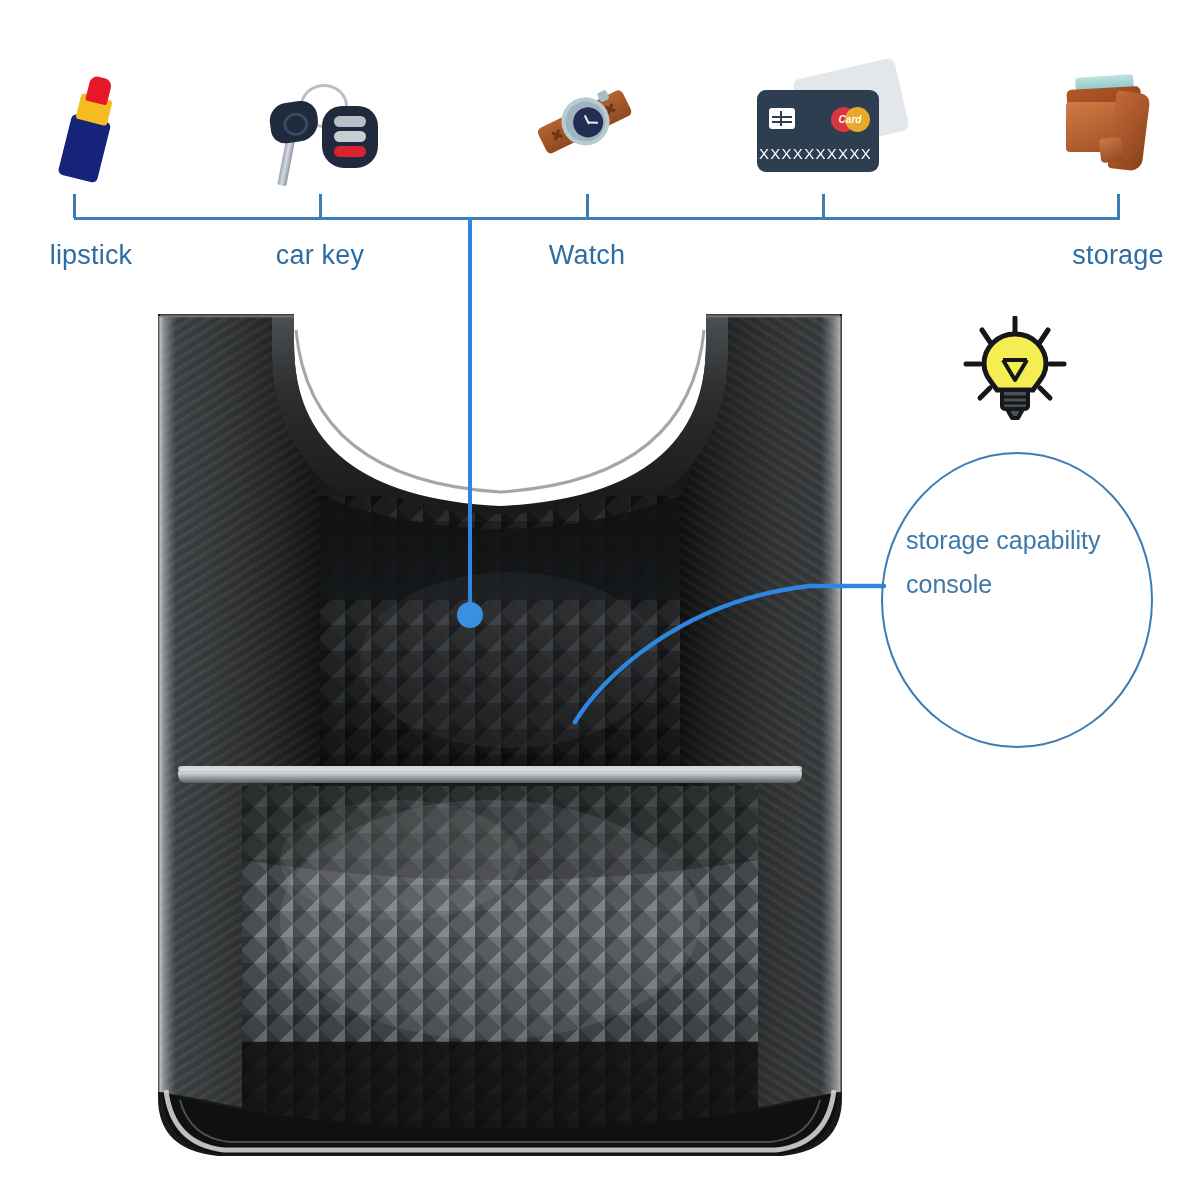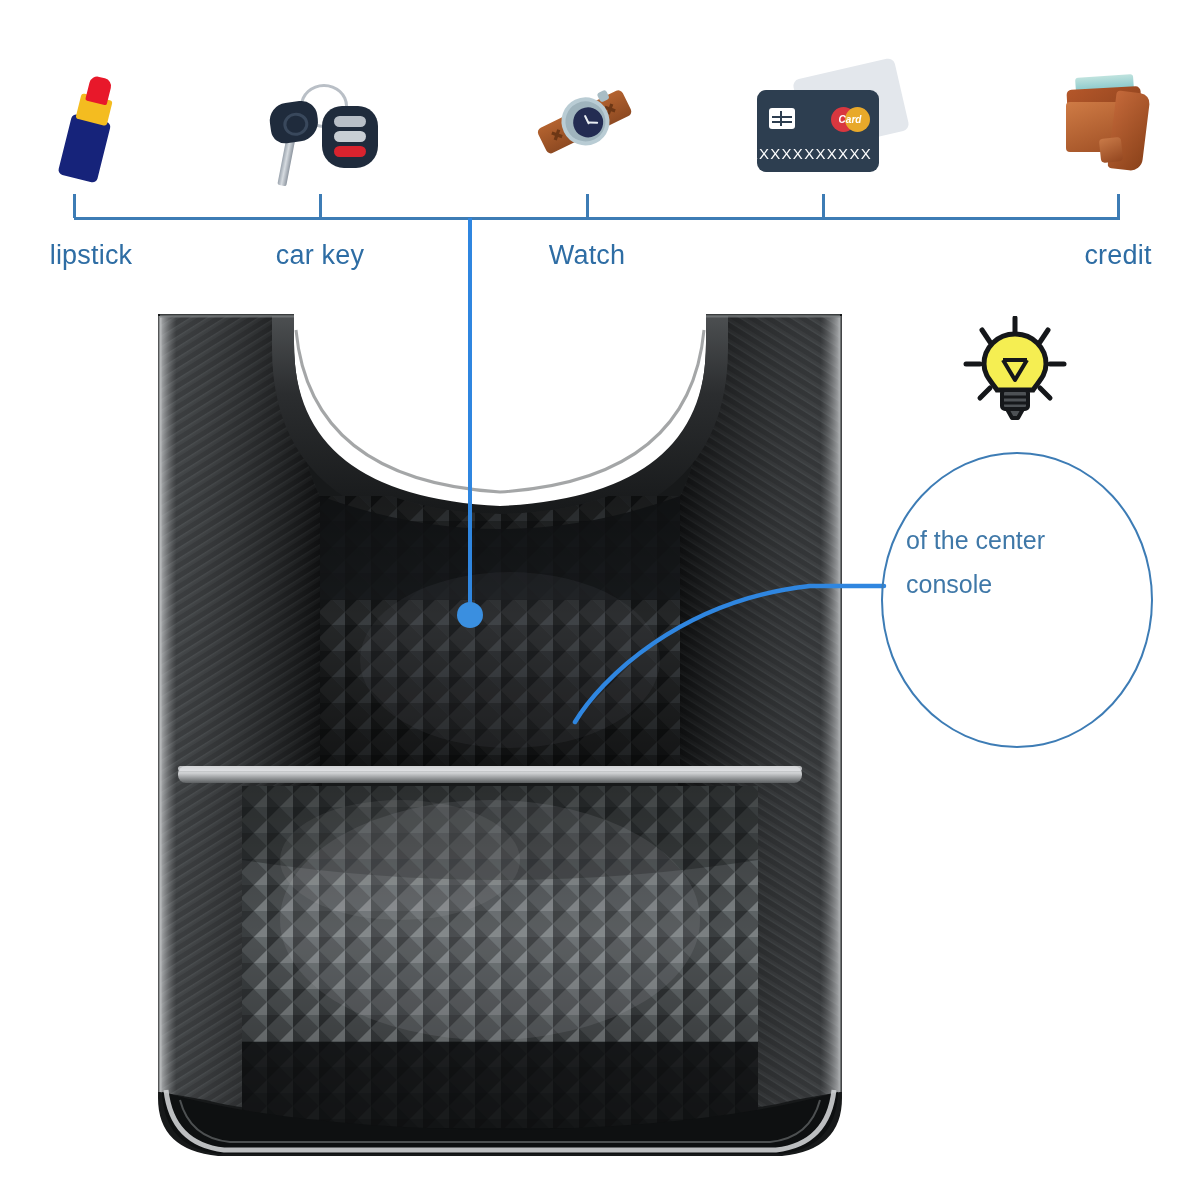--- a/index.html
+++ b/index.html
@@ -361,21 +361,21 @@
     <div class="wal-cards"></div>
     <div class="wal-back"></div>
     <div class="wal-front"></div>
     <div class="wal-flap"></div>
     <div class="wal-tab"></div>
   </div>
 
   <div class="icon-label" style="left:16px;  top:240px;width:150px;">lipstick</div>
   <div class="icon-label" style="left:245px;top:240px;width:150px;">car key</div>
   <div class="icon-label" style="left:512px;top:240px;width:150px;">Watch</div>
-  <div class="icon-label" style="left:1043px;top:240px;width:150px;">credit</div>
+  <div class="icon-label" style="left:1043px;top:240px;width:150px;">storage</div>
 
   <div style="position:absolute;left:960px;top:316px;width:110px;height:110px;">
     <svg width="110" height="110" viewBox="0 0 110 110">
 
       <g stroke="#15171a" stroke-width="5" stroke-linecap="round">
         <line x1="55" y1="2" x2="55" y2="16"></line>
         <line x1="22" y1="14" x2="30" y2="26"></line>
         <line x1="88" y1="14" x2="80" y2="26"></line>
         <line x1="6" y1="48" x2="20" y2="48"></line>
         <line x1="104" y1="48" x2="90" y2="48"></line>
@@ -394,17 +394,17 @@
       <path d="M47,93 L63,93 L58,102 L52,102 Z" fill="#4d5155" stroke="#15171a" stroke-width="4" stroke-linejoin="round"></path>
     </svg>
   </div>
 
   <svg style="position:absolute;left:560px;top:560px;" width="340" height="180" viewBox="0 0 340 180">
     <path d="M15,162 C40,120 120,40 250,26 L324,26" fill="none" stroke="#2f86e0" stroke-width="4.5" stroke-linecap="round"></path>
   </svg>
 
   <div id="callout"></div>
   <div id="callout-text">
-    <div>of the center</div>
+    <div>storage capability</div>
     <div>console</div>
   </div>
 
 </div>
 
 </body></html>

